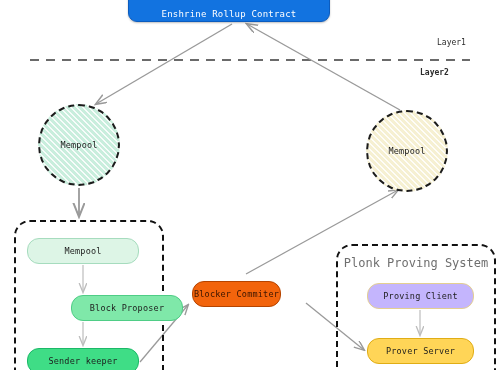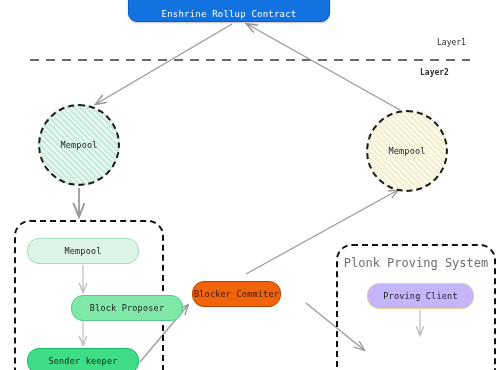--- a/index.html
+++ b/index.html
@@ -245,14 +245,17 @@
   </div>
 
   <div class="node box commiter">
     <span>Blocker Commiter</span>
   </div>
 
   <div class="node box proving-client">
     <span>Proving Client</span>
   </div>
 
+  <div class="node box prover-server">
+    <span>Prover Server</span>
+  </div>
 
 </div>
 
 </body></html>

